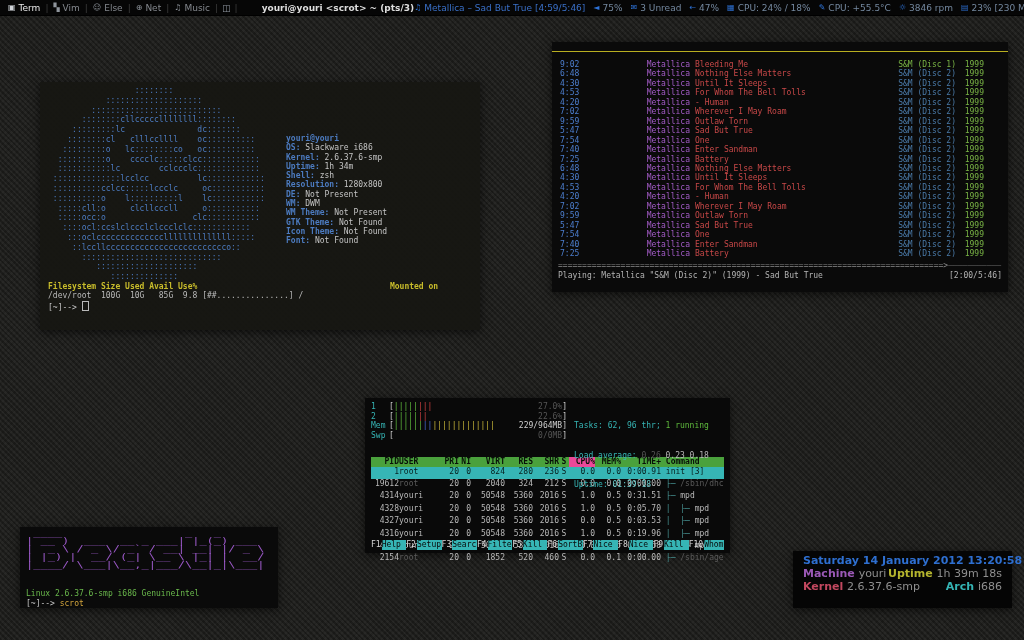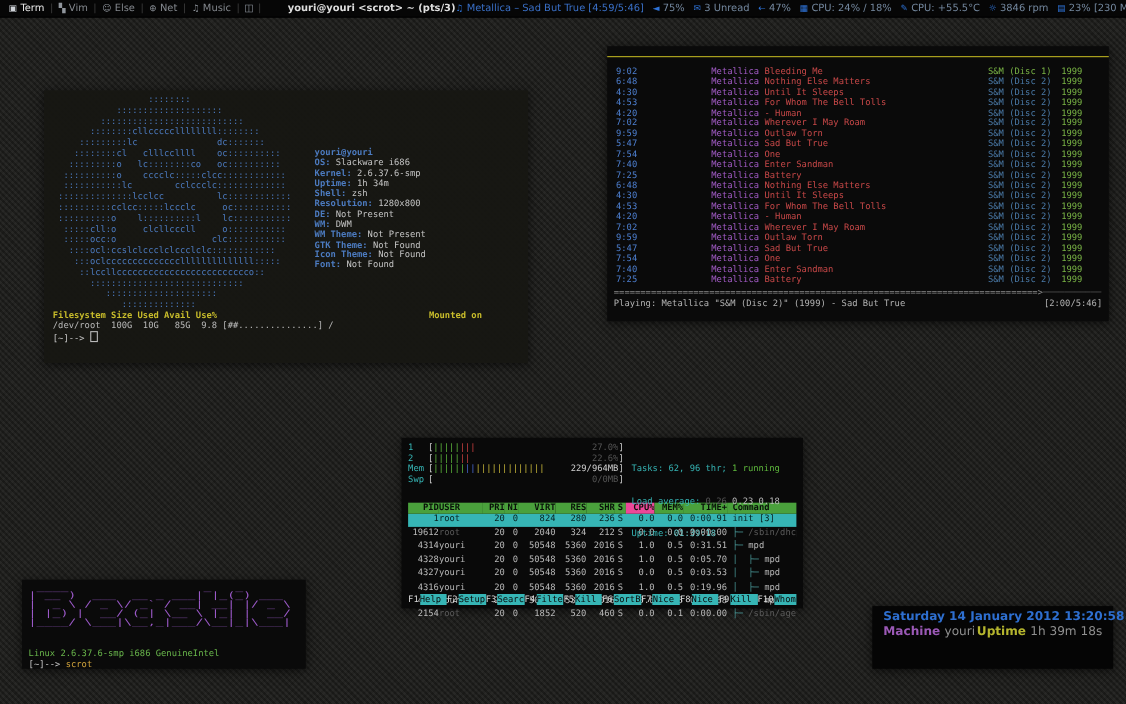--- a/index.html
+++ b/index.html
@@ -302,13 +302,14 @@
 | |_) |  __/ (_| \__ \ |_| |  __/
 |____/ \___|\__,_|___/\__|_|\___|</pre>
   <div class="bst-sys">Linux 2.6.37.6-smp i686 GenuineIntel</div>
   <div class="bst-prompt"><span class="p-brk">[~]--&gt; </span><span class="p-cmd2">scrot</span></div>
   <div class="cursor-block"></div>
 </div>
 
 <div class="window" id="conky">
     <div class="ck-line"><span class="ck-left"><span style="color: rgb(46, 111, 208); font-weight: bold;">Saturday 14 January 2012 13:20:58</span></span></div>
     <div class="ck-line"><span class="ck-left"><span style="color: rgb(155, 89, 182); font-weight: bold;">Machine </span><span style="color: rgb(143, 143, 143);">youri</span></span><span class="ck-right"><span style="color: rgb(181, 181, 46); font-weight: bold;">Uptime </span><span style="color: rgb(143, 143, 143);">1h 39m 18s</span></span></div>
+    <div class="ck-line"><span class="ck-left"><span style="color: rgb(194, 72, 95); font-weight: bold;">Kernel </span><span style="color: rgb(143, 143, 143);">2.6.37.6-smp</span></span><span class="ck-right"><span style="color: rgb(53, 181, 181); font-weight: bold;">Arch </span><span style="color: rgb(143, 143, 143);">i686</span></span></div>
   </div>
 
 </body></html>

